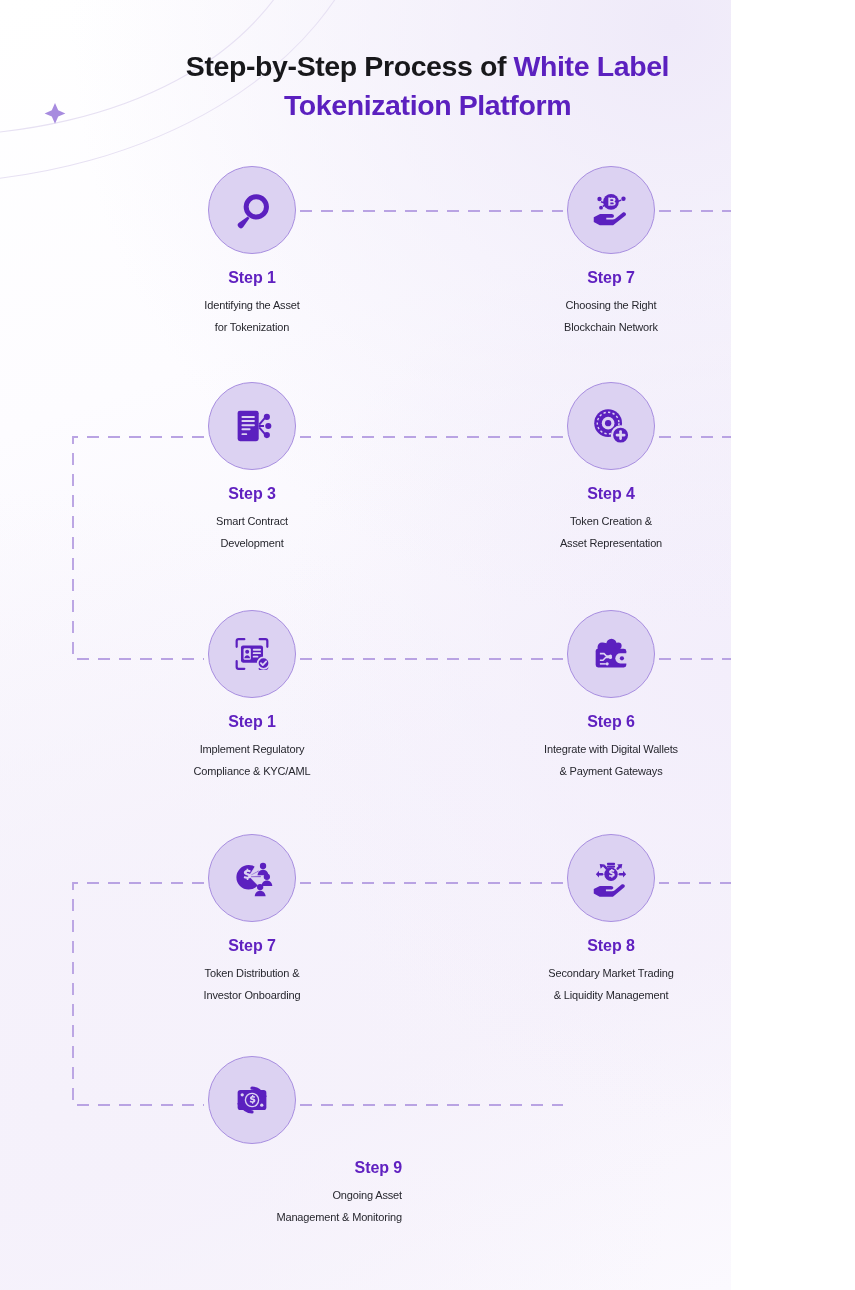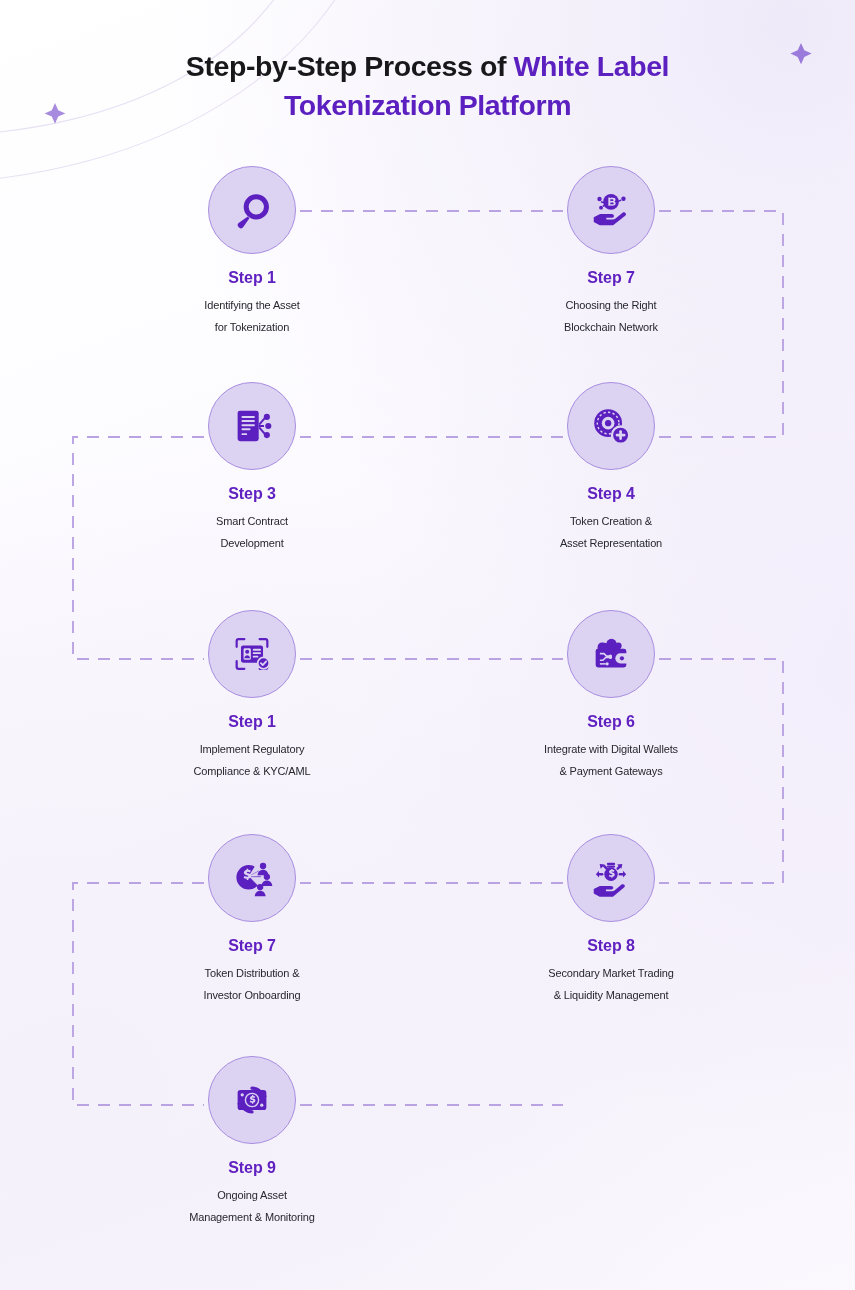--- a/index.html
+++ b/index.html
@@ -5,21 +5,21 @@
   * { margin:0; padding:0; box-sizing:border-box; }
   html,body { width:855px; height:1290px; }
   body {
     font-family:"Liberation Sans", sans-serif;
     background:#ffffff;
     overflow:hidden;
     position:relative;
   }
   #stage {
     position:relative;
-    width:855px; height:1290px;
+    width:731px; height:1290px;
     background:
       radial-gradient(circle at 92% 2%,  #efeaf9 0%, rgba(239,234,249,0) 42%),
       radial-gradient(circle at 100% 52%, #f3eefb 0%, rgba(243,238,251,0) 46%),
       radial-gradient(circle at 8% 86%,  #f5f1fb 0%, rgba(245,241,251,0) 48%),
       linear-gradient(160deg, #ffffff 0%, #fdfcff 28%, #f7f4fc 58%, #f6f2fb 78%, #fbf9fe 100%);
     overflow:hidden;
   }
   #bgsvg { position:absolute; inset:0; width:855px; height:1290px; pointer-events:none; }
   #wiresvg { position:absolute; inset:0; width:855px; height:1290px; pointer-events:none; }
 
@@ -297,21 +297,21 @@
             </g>
             <path d="M6 35.5l6.4-3.2h11.5c1.4 0 2.5.8 2.5 1.9s-1.1 1.9-2.5 1.9h-5.2v1.6h6.3c1.1 0 2.1-.4 2.9-1l7.1-5.8c1-.8 2.4-.6 3.1.4.6.9.4 2-.5 2.7L26 43.5H12.2L6 40.1v-4.6z"></path>
           </g>
         </svg>
       </div>
       <div class="step-no">Step 8</div>
       <div class="step-desc">Secondary Market Trading
 &amp; Liquidity Management</div>
     </div>
 
-    <div class="step" style="left:252px; top:1056px;">
+    <div class="step" style="left:252px; top:1056px;text-align:right;">
       <div class="circle">
         <svg viewBox="0 0 48 48">
           <g class="ic">
             <path d="M12 13.5 L36 13.5 A3 3 0 0 1 39 16.5 L39 31.5 A3 3 0 0 1 36 34.5 L12 34.5 A3 3 0 0 1 9 31.5 L9 16.5 A3 3 0 0 1 12 13.5 Z" transform="rotate(0 24 24)"></path>
             <circle cx="24" cy="24" r="7.6" fill="#dcd2f2"></circle>
             <circle cx="24" cy="24" r="6.2"></circle>
             <path d="M21.9 21.8c0-1 .8-1.8 2.1-2v-1h1.3v.9c.8 0 1.4.2 2 .5l-.6 1.6c-.6-.3-1.2-.5-1.8-.5-.6 0-.9.2-.9.5s.3.5 1.2.7c1.5.4 2.3 1 2.3 2.2 0 1.1-.8 1.9-2.2 2.1v1h-1.3v-1c-.9 0-1.7-.2-2.4-.6l.6-1.6c.7.4 1.4.6 2.1.6.7 0 1-.2 1-.5s-.3-.5-1.2-.7c-1.5-.4-2.2-1-2.2-2.2z" fill="#dcd2f2"></path>
             <g stroke="#5b20bf" stroke-width="3.4" fill="none" stroke-linecap="round">
               <path d="M35 18.5 A13 13 0 0 0 24 11.6"></path>
               <path d="M13 29.5 A13 13 0 0 0 24 36.4"></path>

